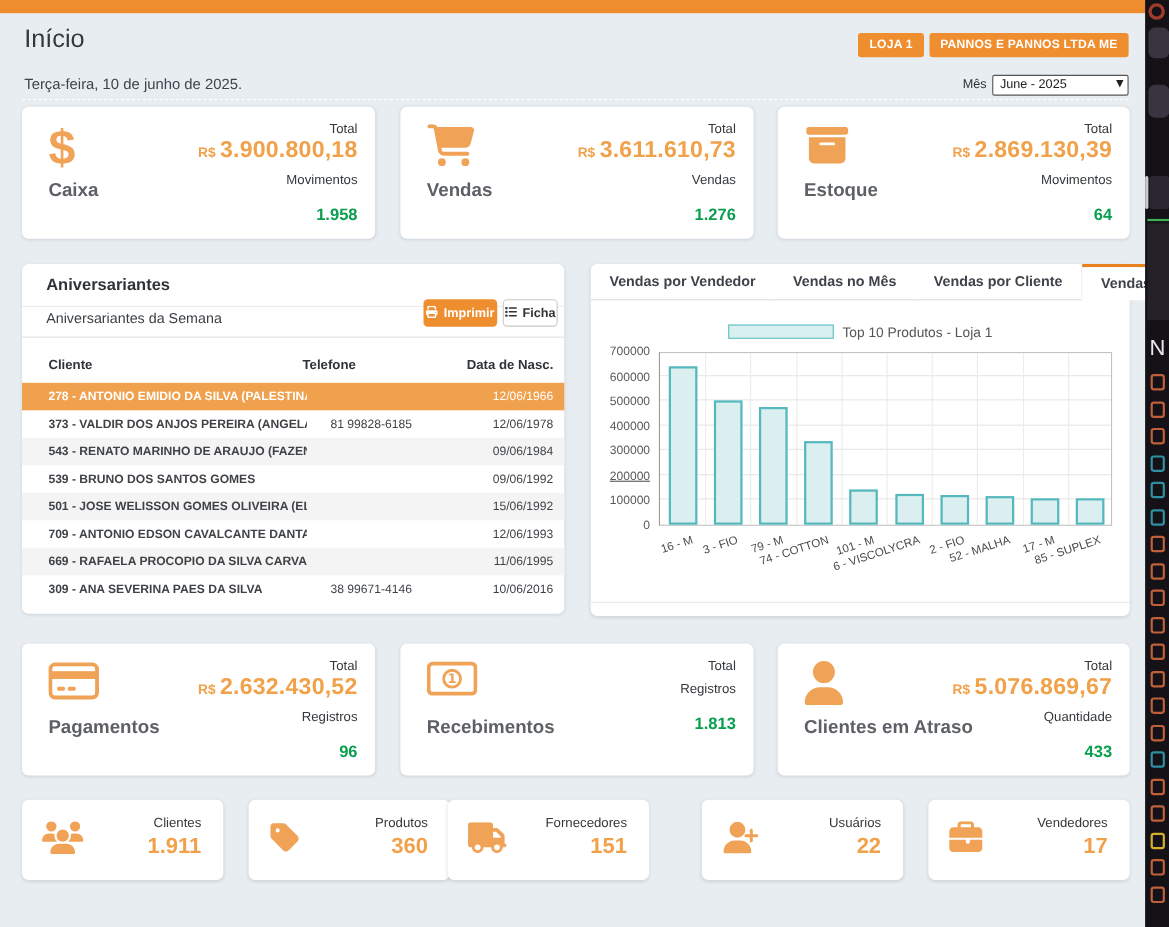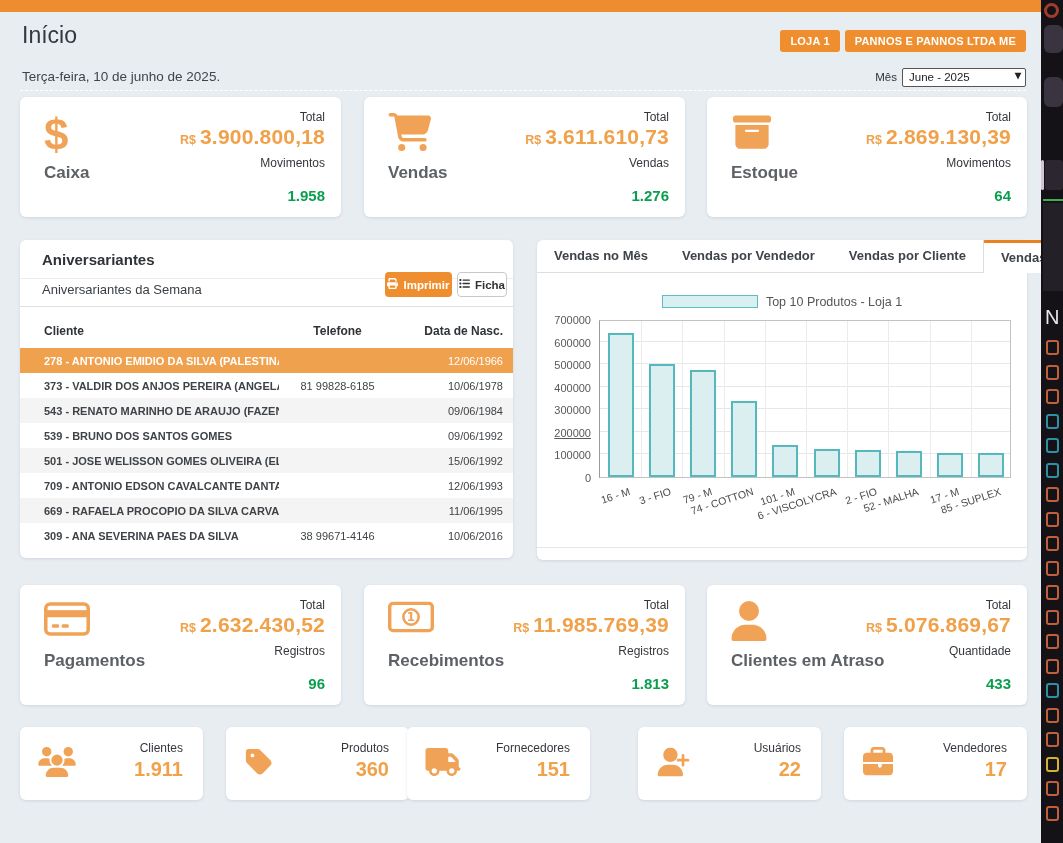--- a/index.html
+++ b/index.html
@@ -39,21 +39,21 @@
   .bday-title { position:absolute; left:22px; top:11px; font-size:15px; font-weight:bold; color:#2f3337; }
   .bd-div1 { position:absolute; left:0; right:0; top:38px; border-top:1px solid #ececec; }
   .bday-sub { position:absolute; left:22px; top:42px; font-size:13px; color:#3b4045; }
   .btn { position:absolute; top:32px; height:25px; display:flex; align-items:center; justify-content:center; gap:5px;
          font-size:11.5px; border-radius:4px; cursor:pointer; }
   .btn-imprimir { left:365px; width:67px; background:#ef8e2e; color:#fff; font-weight:bold; }
   .btn-ficha { left:437px; width:50px; background:#fff; border:1px solid #c9c9c9; color:#333; font-weight:bold; }
   .bd-div2 { position:absolute; left:0; right:0; top:66px; border-top:1px solid #e0e0e0; }
   .bday-head { position:absolute; left:0; right:0; top:80px; height:26px; font-size:12px; font-weight:bold; color:#2f3337; }
   .bday-head .c1 { position:absolute; left:24px; top:4px; }
-  .bday-head .c2 { position:absolute; left:255px; width:125px; top:4px; text-align:center; }
+  .bday-head .c2 { position:absolute; left:255px; width:125px; top:4px; }
   .bday-head .c3 { position:absolute; right:10px; top:4px; }
   .bday-rows { position:absolute; left:0; right:0; top:108px; }
   .bday-row { position:relative; height:25px; font-size:11px; color:#3f4347; }
   .bday-row.alt { background:#f4f4f4; }
   .bday-row.hl { background:#f0a14e; color:#fff; }
   .bday-row .c1 { position:absolute; left:24px; top:7px; font-weight:bold; white-space:nowrap; overflow:hidden; max-width:235px; }
   .bday-row .c2 { position:absolute; left:255px; width:125px; top:7px; text-align:center; }
   .bday-row .c3 { position:absolute; right:10px; top:7px; }
 
   
@@ -187,21 +187,21 @@
       </div>
       <div class="bday-rows">
         <div class="bday-row hl">
             <span class="c1">278 - ANTONIO EMIDIO DA SILVA (PALESTINA)</span>
             <span class="c2"></span>
             <span class="c3">12/06/1966</span>
           </div>
         <div class="bday-row">
             <span class="c1">373 - VALDIR DOS ANJOS PEREIRA (ANGELA)</span>
             <span class="c2">81 99828-6185</span>
-            <span class="c3">10/06/1978</span>
+            <span class="c3">12/06/1978</span>
           </div>
         <div class="bday-row alt">
             <span class="c1">543 - RENATO MARINHO DE ARAUJO (FAZEND...</span>
             <span class="c2"></span>
             <span class="c3">09/06/1984</span>
           </div>
         <div class="bday-row">
             <span class="c1">539 - BRUNO DOS SANTOS GOMES</span>
             <span class="c2"></span>
             <span class="c3">09/06/1992</span>
@@ -224,22 +224,22 @@
         <div class="bday-row">
             <span class="c1">309 - ANA SEVERINA PAES DA SILVA</span>
             <span class="c2">38 99671-4146</span>
             <span class="c3">10/06/2016</span>
           </div>
       </div>
     </div>
 
     <div class="card chart-panel">
       <div class="tabs">
+        <div class="tab">Vendas por Vendedor</div>
         <div class="tab">Vendas no Mês</div>
-        <div class="tab">Vendas por Vendedor</div>
         <div class="tab">Vendas por Cliente</div>
         <div class="tab active">Vendas por Produto</div>
         <div class="tab-filler"></div>
       </div>
       <div class="chart-wrap">
         <div class="legend">
           <span class="swatch"></span><span>Top 10 Produtos - Loja 1</span>
         </div>
         <div class="plot">
             <div class="hgrid" style="bottom: 22.5714px;"></div>
@@ -312,21 +312,20 @@
       <span class="icon-wrap">
         <svg viewBox="0 0 54 36" width="46" height="32">
             <rect x="2" y="2" width="50" height="32" rx="4" fill="none" stroke="currentColor" stroke-width="4"></rect>
             <circle cx="27" cy="18" r="9" fill="none" stroke="currentColor" stroke-width="3"></circle>
             <text x="27" y="23" text-anchor="middle" font-size="14" font-weight="bold" fill="currentColor" font-family="DejaVu Sans, sans-serif">1</text>
           </svg>
       </span>
       <div class="card-label">Recebimentos</div>
       <div class="stat-right">
         <div class="small-lbl">Total</div>
-        <div class="total-line"><span class="cur">R$</span><span class="val">11.985.769,39</span></div>
         <div class="count-lbl">Registros</div>
         <div class="count-val">1.813</div>
       </div>
     </div>
 
     <div class="card stat-card" style="left:707px; top:585px; width:320px;">
       <span class="icon-wrap">
         <svg viewBox="0 0 448 512" width="36" height="40">
             <path fill="currentColor" d="M224 256A128 128 0 1 0 224 0a128 128 0 1 0 0 256zm-45.7 48C79.8 304 0 383.8 0 482.3C0 498.7 13.3 512 29.7 512H418.3c16.4 0 29.7-13.3 29.7-29.7C448 383.8 368.2 304 269.7 304H178.3z"></path>
           </svg>

